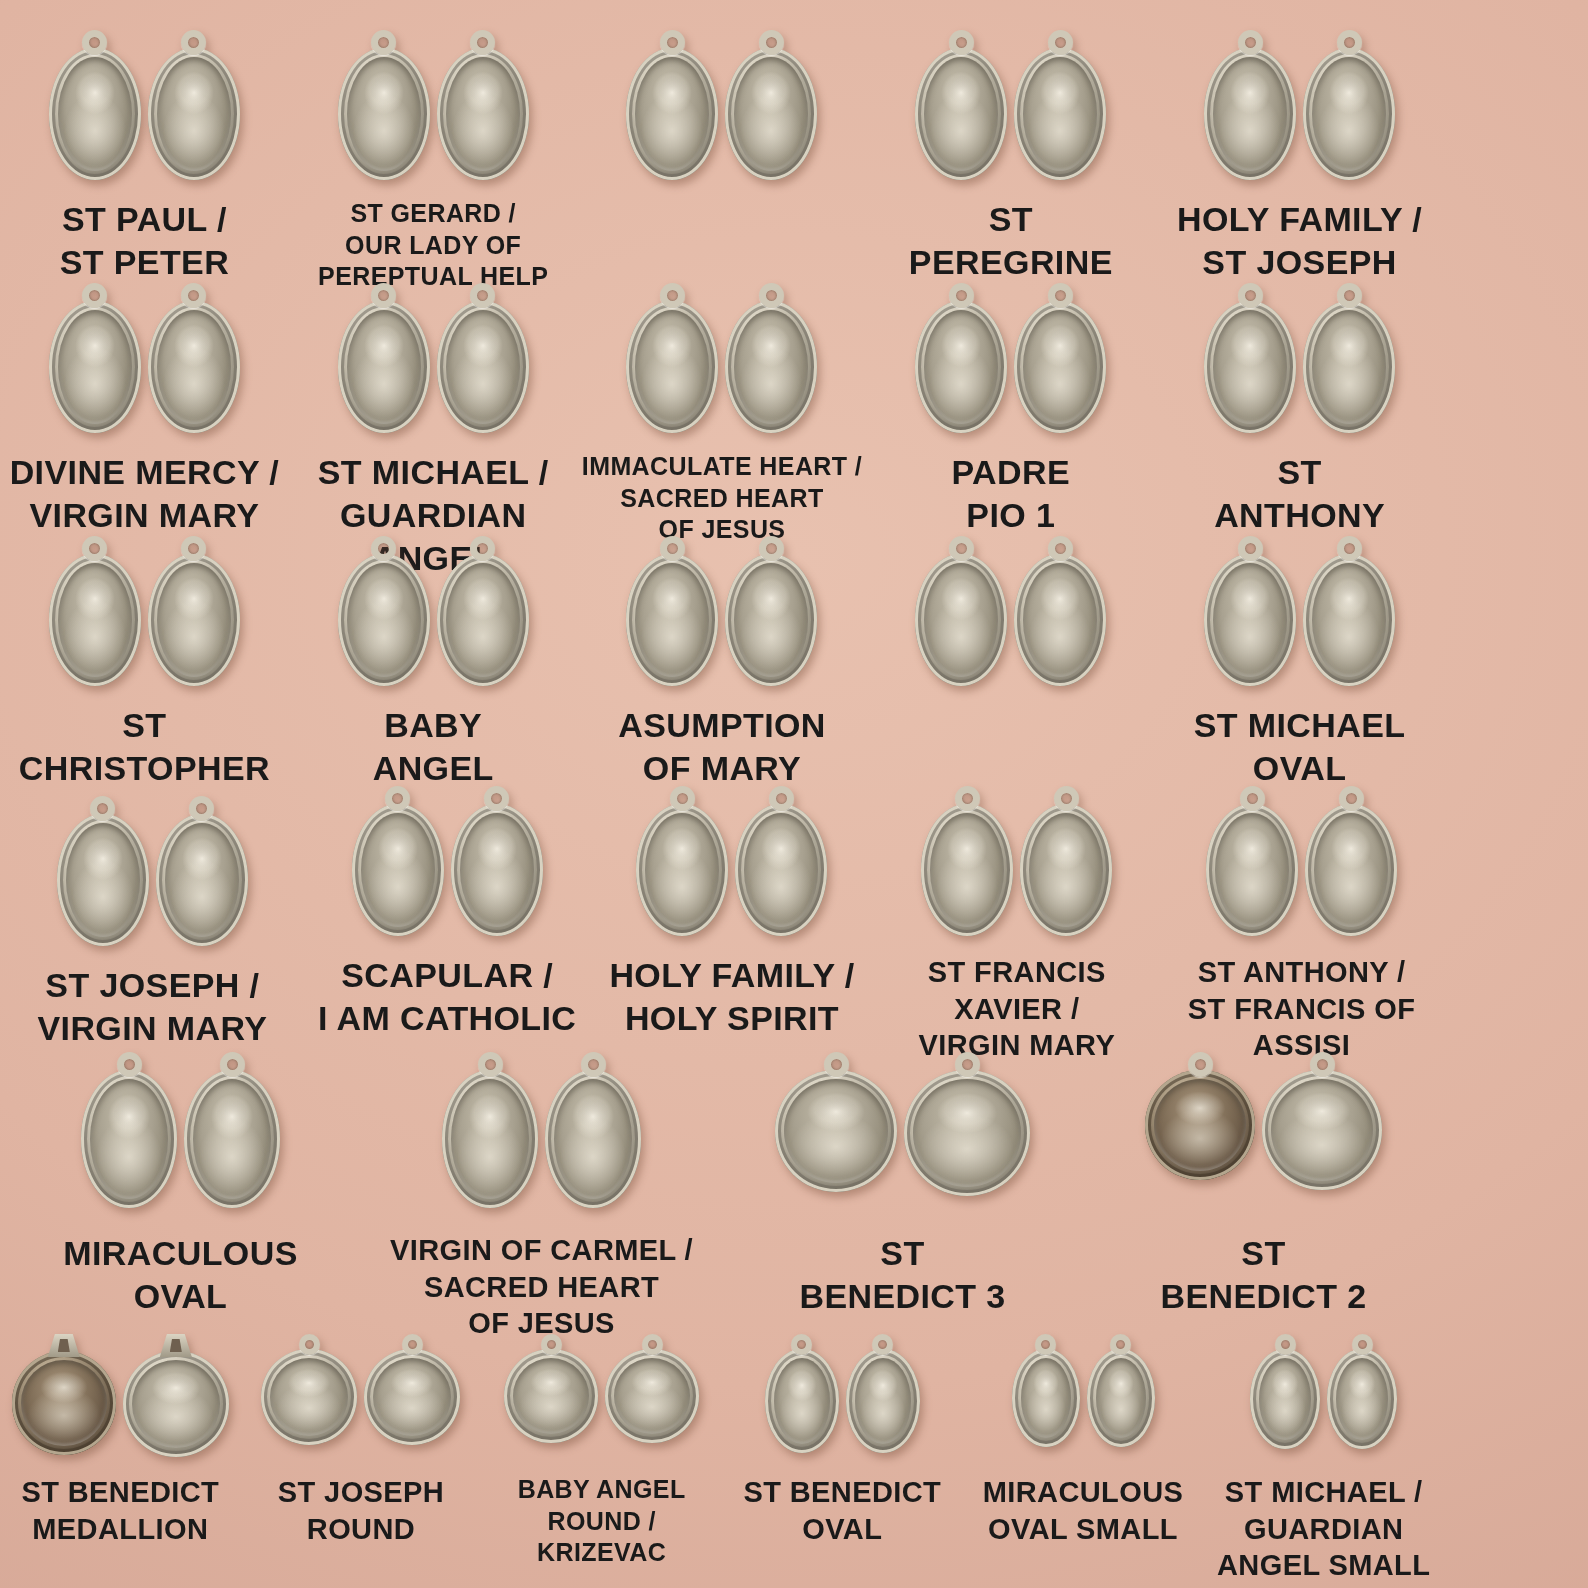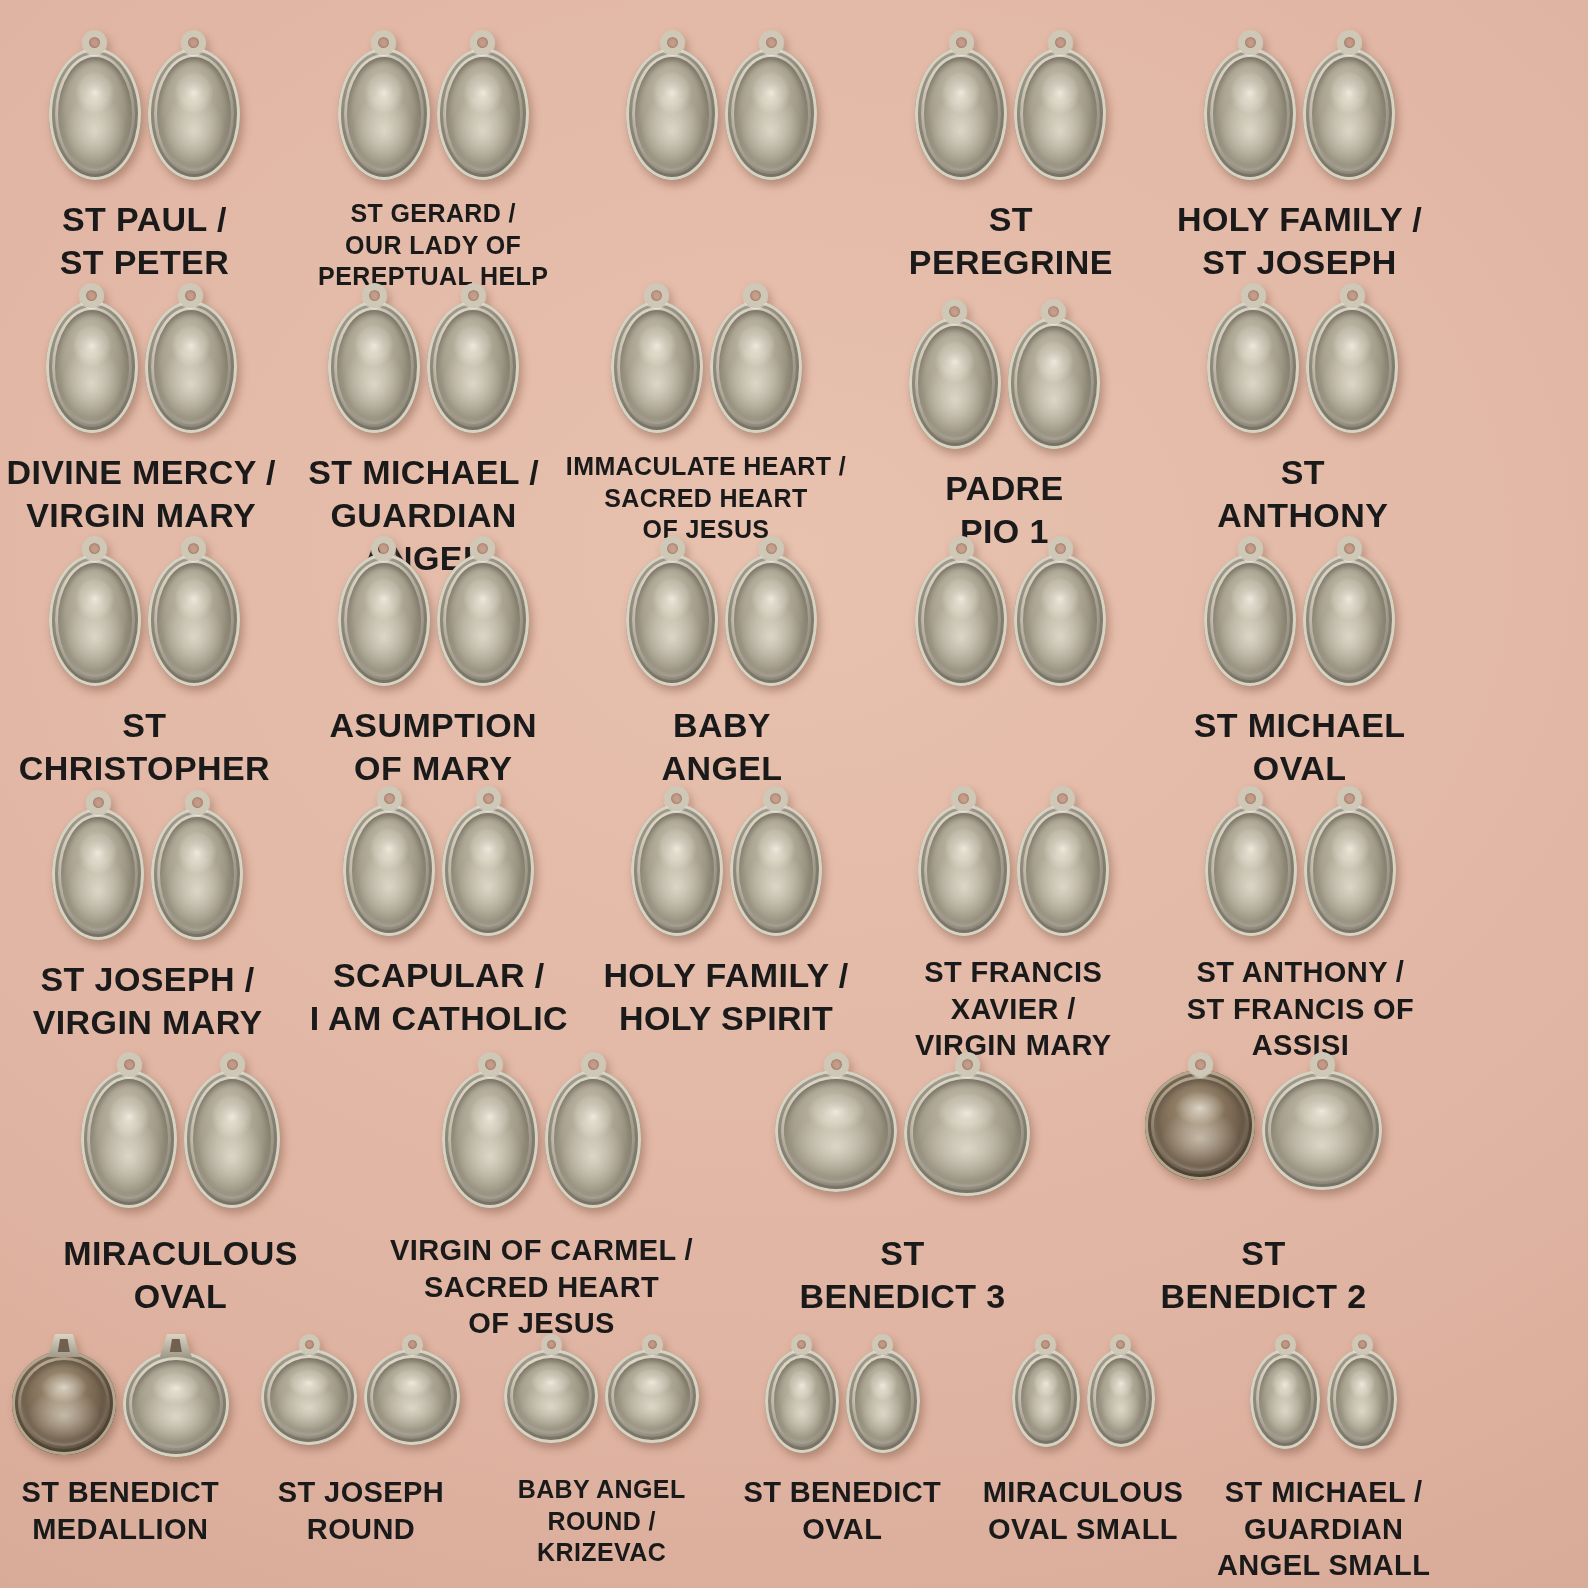--- a/index.html
+++ b/index.html
@@ -174,21 +174,21 @@
           </span>
           <span class="medal">
             <span class="ring"></span>
             <span class="body oval" style="--w: 92px; --h: 132px;"></span>
           </span>
         </div>
     <figcaption class="label size-sm">IMMACULATE HEART /
 SACRED HEART
 OF JESUS</figcaption>
   </figure>
-      <figure class="item" style="margin:16px">
+      <figure class="item" style="margin:0">
     <div class="medals">
           <span class="medal">
             <span class="ring"></span>
             <span class="body oval" style="--w: 92px; --h: 132px;"></span>
           </span>
           <span class="medal">
             <span class="ring"></span>
             <span class="body oval" style="--w: 92px; --h: 132px;"></span>
           </span>
         </div>
@@ -229,66 +229,66 @@
     <div class="medals">
           <span class="medal">
             <span class="ring"></span>
             <span class="body oval" style="--w: 92px; --h: 132px;"></span>
           </span>
           <span class="medal">
             <span class="ring"></span>
             <span class="body oval" style="--w: 92px; --h: 132px;"></span>
           </span>
         </div>
+    <figcaption class="label size-lg">BABY
+ANGEL</figcaption>
+  </figure>
+      <figure class="item" style="margin:0">
+    <div class="medals">
+          <span class="medal">
+            <span class="ring"></span>
+            <span class="body oval" style="--w: 92px; --h: 132px;"></span>
+          </span>
+          <span class="medal">
+            <span class="ring"></span>
+            <span class="body oval" style="--w: 92px; --h: 132px;"></span>
+          </span>
+        </div>
     <figcaption class="label size-lg">ASUMPTION
 OF MARY</figcaption>
   </figure>
       <figure class="item" style="margin:0">
     <div class="medals">
           <span class="medal">
             <span class="ring"></span>
             <span class="body oval" style="--w: 92px; --h: 132px;"></span>
           </span>
           <span class="medal">
             <span class="ring"></span>
             <span class="body oval" style="--w: 92px; --h: 132px;"></span>
           </span>
         </div>
-    <figcaption class="label size-lg">BABY
-ANGEL</figcaption>
-  </figure>
-      <figure class="item" style="margin:0">
-    <div class="medals">
-          <span class="medal">
-            <span class="ring"></span>
-            <span class="body oval" style="--w: 92px; --h: 132px;"></span>
-          </span>
-          <span class="medal">
-            <span class="ring"></span>
-            <span class="body oval" style="--w: 92px; --h: 132px;"></span>
-          </span>
-        </div>
   </figure>
       <figure class="item" style="margin:0">
     <div class="medals">
           <span class="medal">
             <span class="ring"></span>
             <span class="body oval" style="--w: 92px; --h: 132px;"></span>
           </span>
           <span class="medal">
             <span class="ring"></span>
             <span class="body oval" style="--w: 92px; --h: 132px;"></span>
           </span>
         </div>
     <figcaption class="label size-lg">ST MICHAEL
 OVAL</figcaption>
   </figure>
     </div>
     <div class="row row-4">
-      <figure class="item" style="margin:4px">
+      <figure class="item" style="margin:10px">
     <div class="medals">
           <span class="medal">
             <span class="ring"></span>
             <span class="body oval" style="--w: 92px; --h: 132px;"></span>
           </span>
           <span class="medal">
             <span class="ring"></span>
             <span class="body oval" style="--w: 92px; --h: 132px;"></span>
           </span>
         </div>

